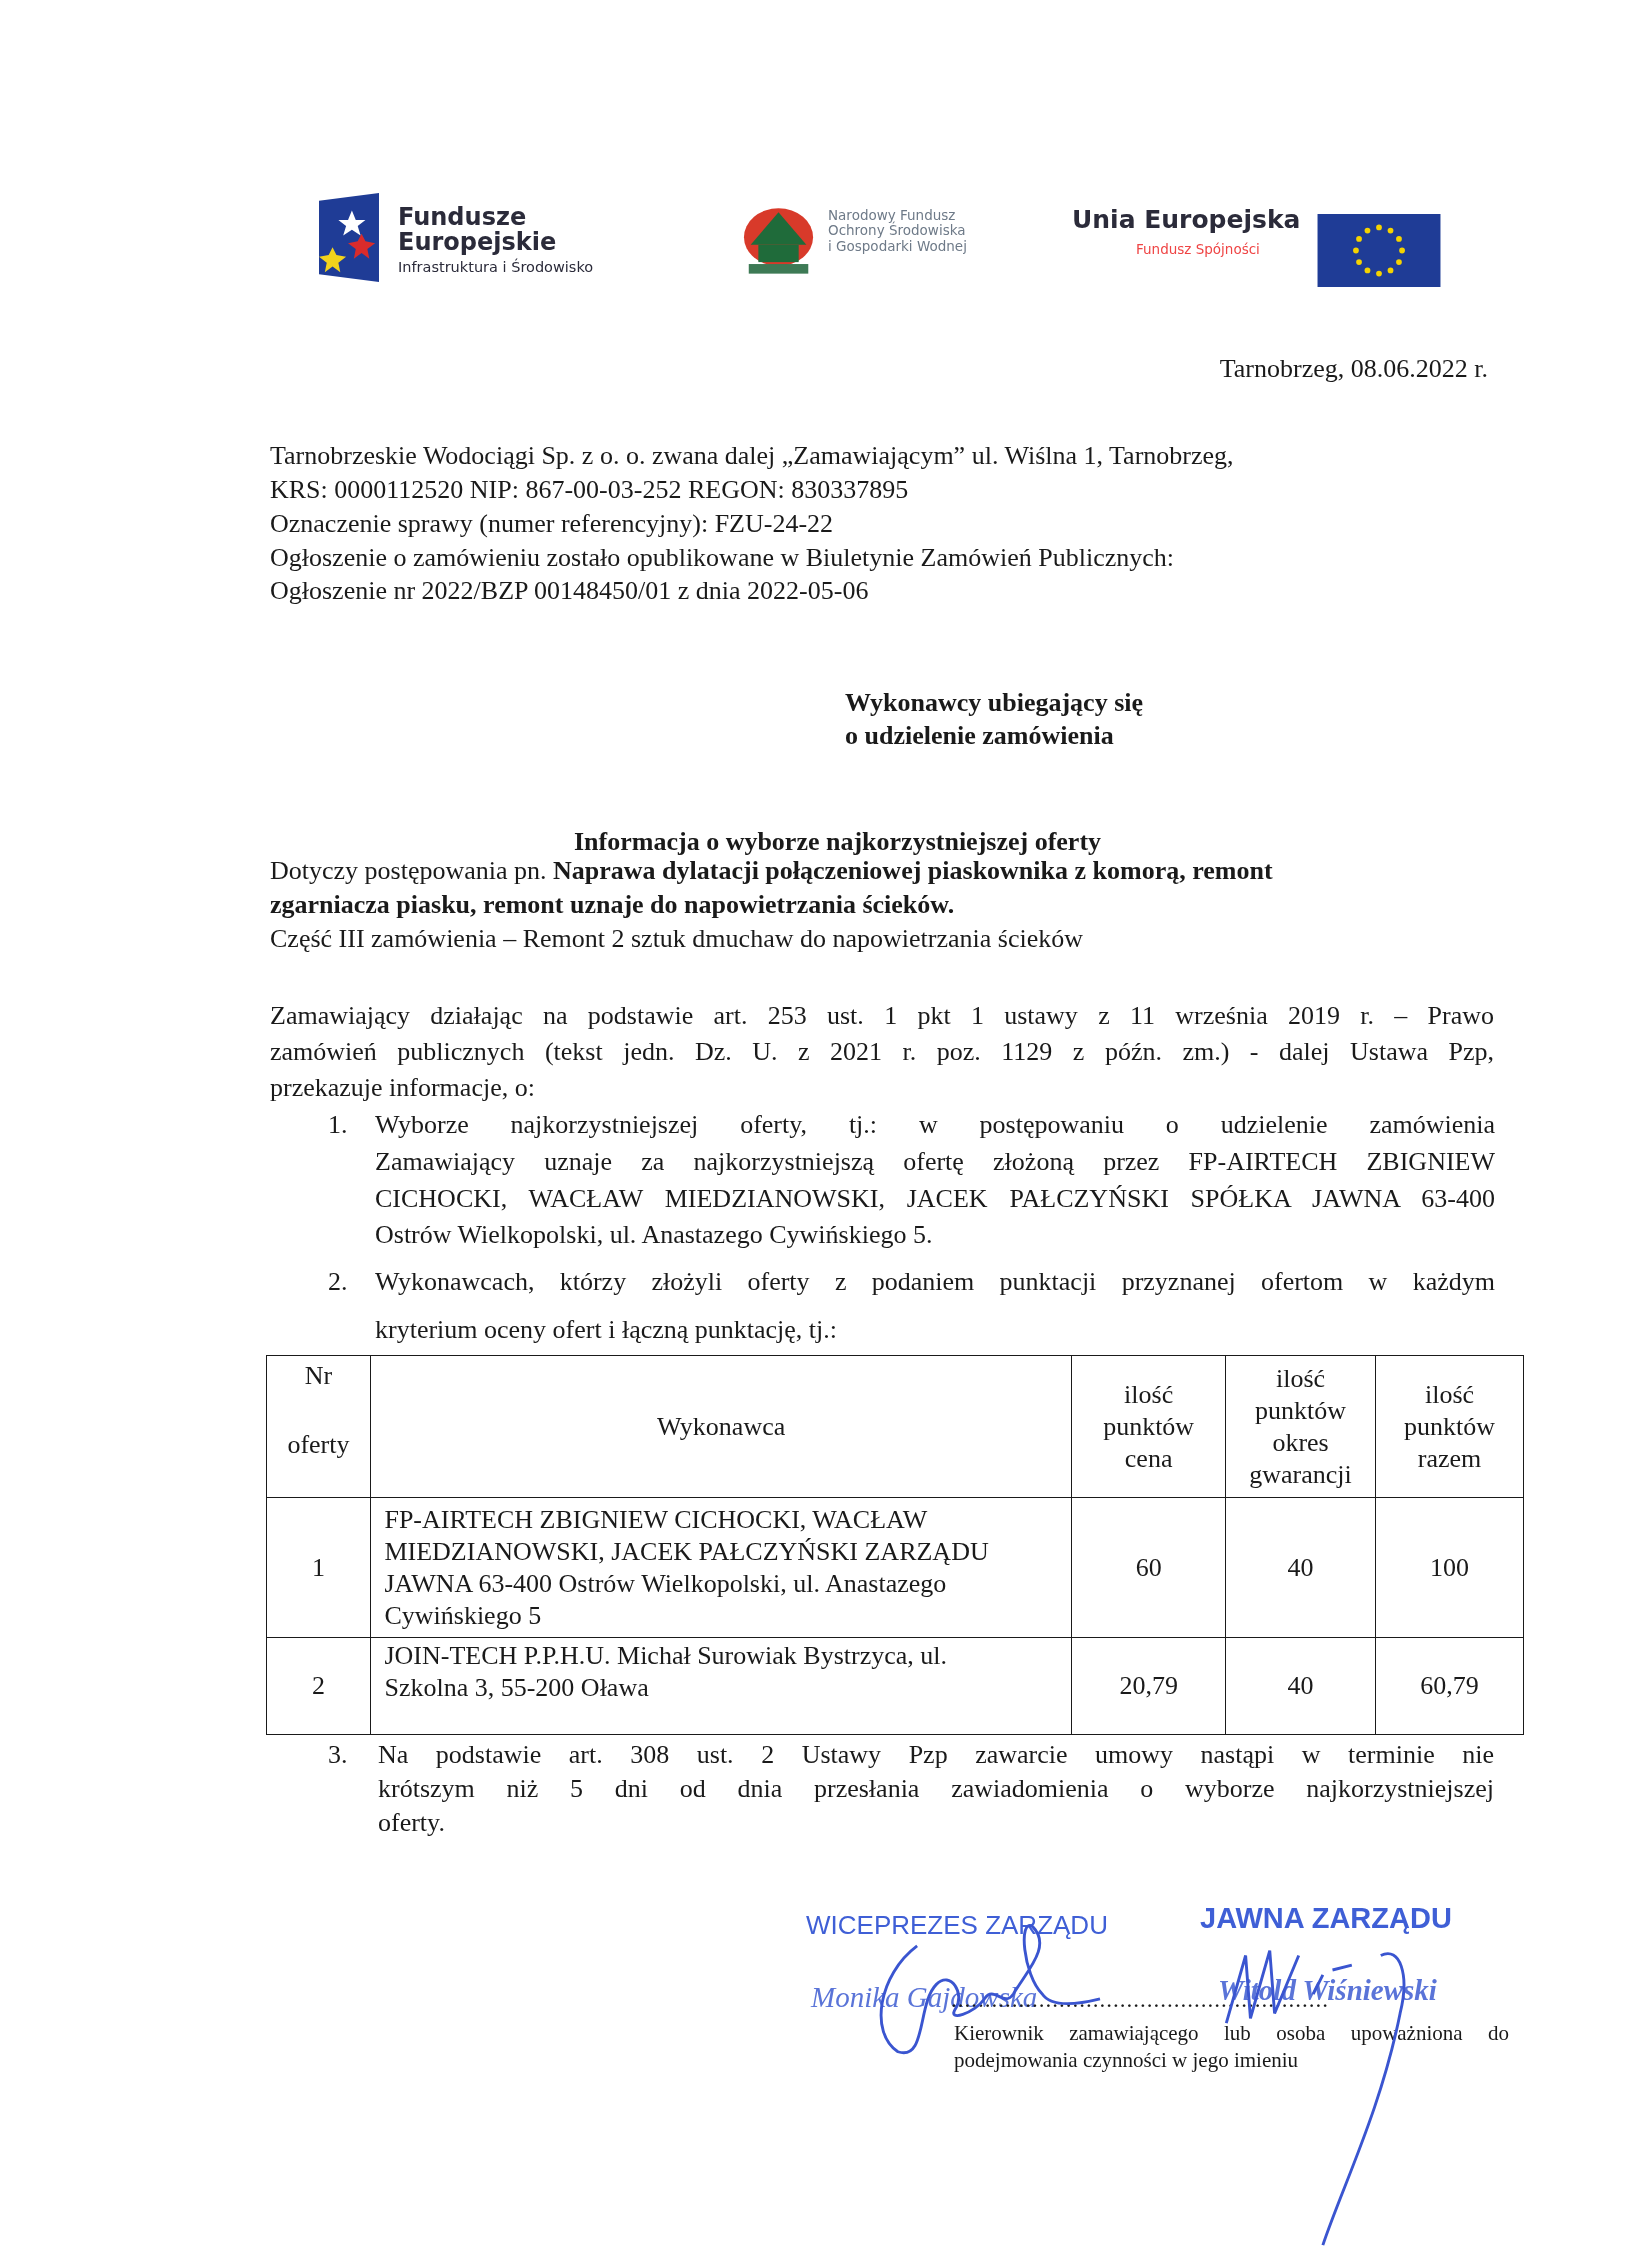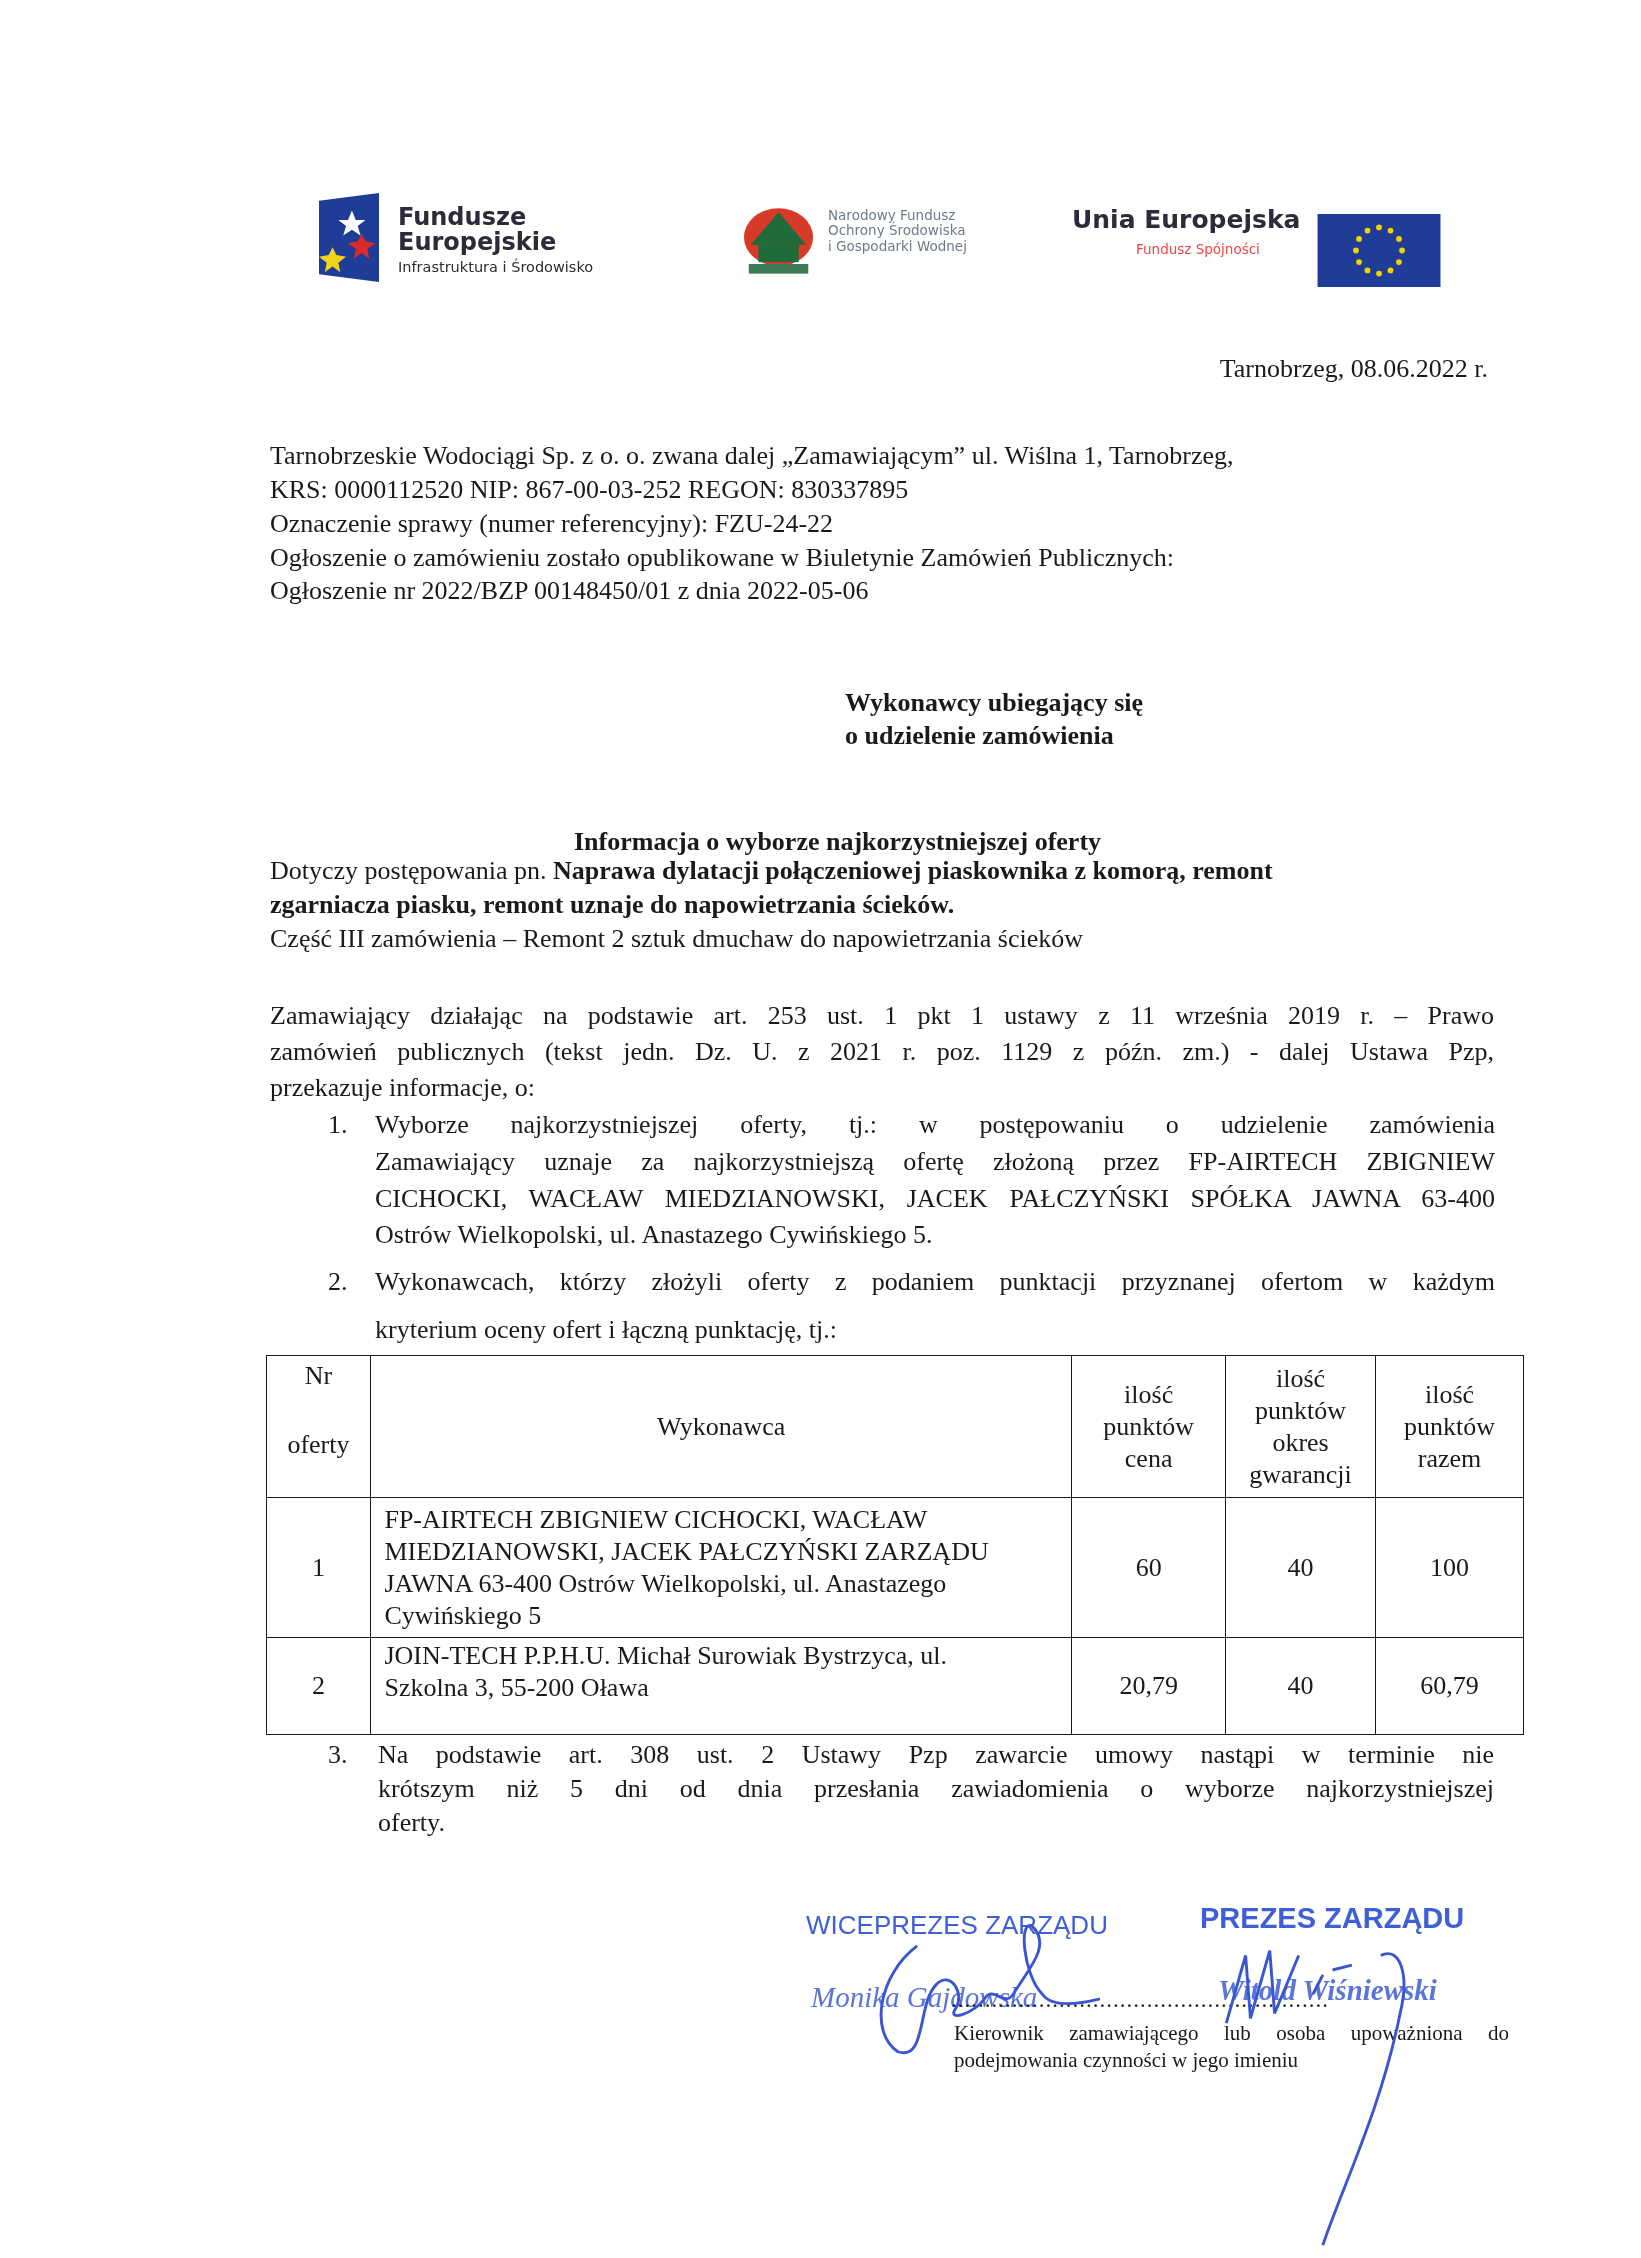--- a/index.html
+++ b/index.html
@@ -162,21 +162,21 @@
   </tr>
 </tbody>
   </table>
 
 <div class="abs txt" style="left:328px; top:1738px;">3.</div>
 <div class="abs txt justify" style="left:378px; top:1738px; width:1116px;">Na podstawie art. 308 ust. 2 Ustawy Pzp zawarcie umowy nastąpi w terminie nie</div>
 <div class="abs txt justify" style="left:378px; top:1772px; width:1116px;">krótszym niż 5 dni od dnia przesłania zawiadomienia o wyborze najkorzystniejszej</div>
 <div class="abs txt" style="left:378px; top:1806px;">oferty.</div>
 
 <div class="abs stamp" style="left:806px; top:1910px; font-size:26px;">WICEPREZES ZARZĄDU</div>
-<div class="abs stamp" style="left:1200px; top:1902px; font-size:29px; font-weight:bold;">PREZES ZARZĄDU</div>
+<div class="abs stamp" style="left:1200px; top:1902px; font-size:29px; font-weight:bold;">JAWNA ZARZĄDU</div>
 <div class="abs stamp-name" style="left:811px; top:1981px;">Monika Gajdowska</div>
 <div class="abs stamp-name" style="left:1218px; top:1974px; font-weight:bold;">Witold Wiśniewski</div>
 <div class="abs" style="left:951px; top:1987px; font-size:23px; letter-spacing:1px;">........................................................</div>
 <div class="abs justify" style="left:954px; top:2020px; width:555px; font-size:21px; line-height:27px;">Kierownik zamawiającego lub osoba upoważniona do</div>
 <div class="abs" style="left:954px; top:2047px; font-size:21px; line-height:27px; white-space:nowrap;">podejmowania czynności w jego imieniu</div>
 
 <svg class="abs" style="left:859px; top:1917px;" width="251" height="154" viewBox="0 0 260 160">
   <path d="M60,30 C20,60 10,120 40,140 C70,150 60,90 80,70 C95,55 110,80 100,95 C90,110 120,100 130,85 C140,70 150,95 160,80 C175,55 200,30 180,10 C165,0 170,60 190,80 C200,95 230,90 250,85" fill="none" stroke="#3a55d0" stroke-width="3"></path>
 </svg>
 <svg class="abs" style="left:1207px; top:1936px;" width="251" height="319" viewBox="0 0 260 330">

